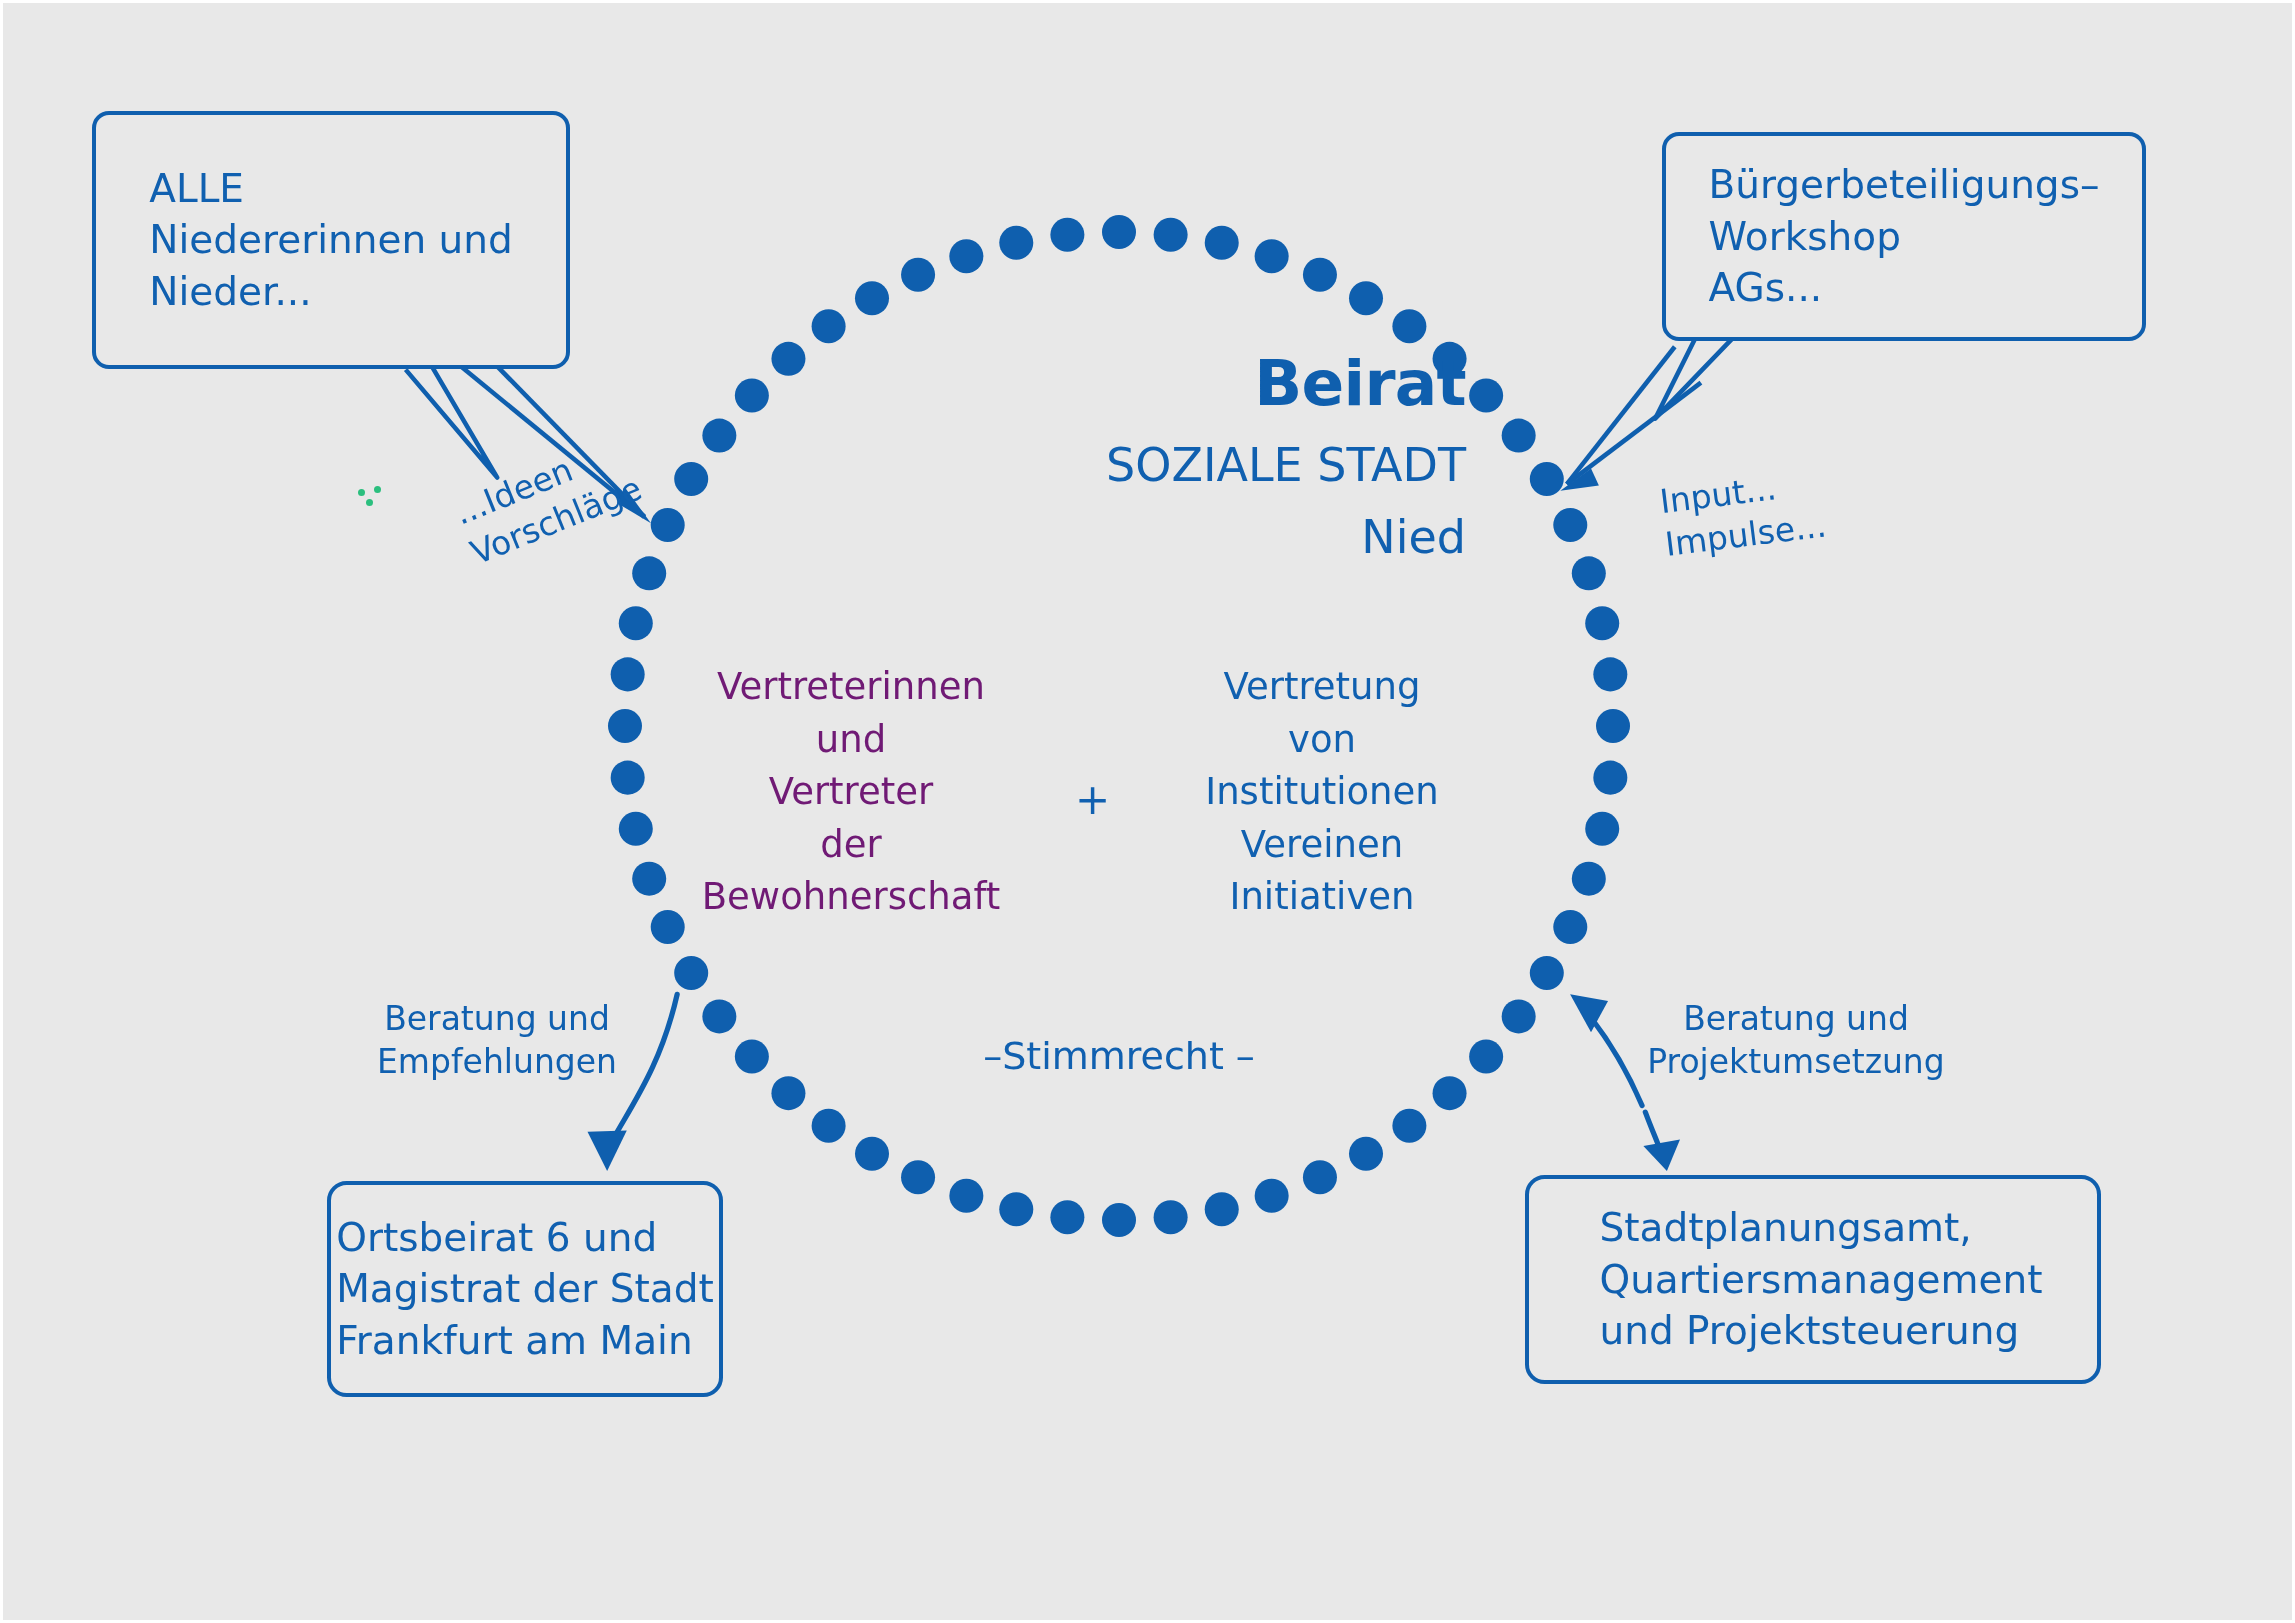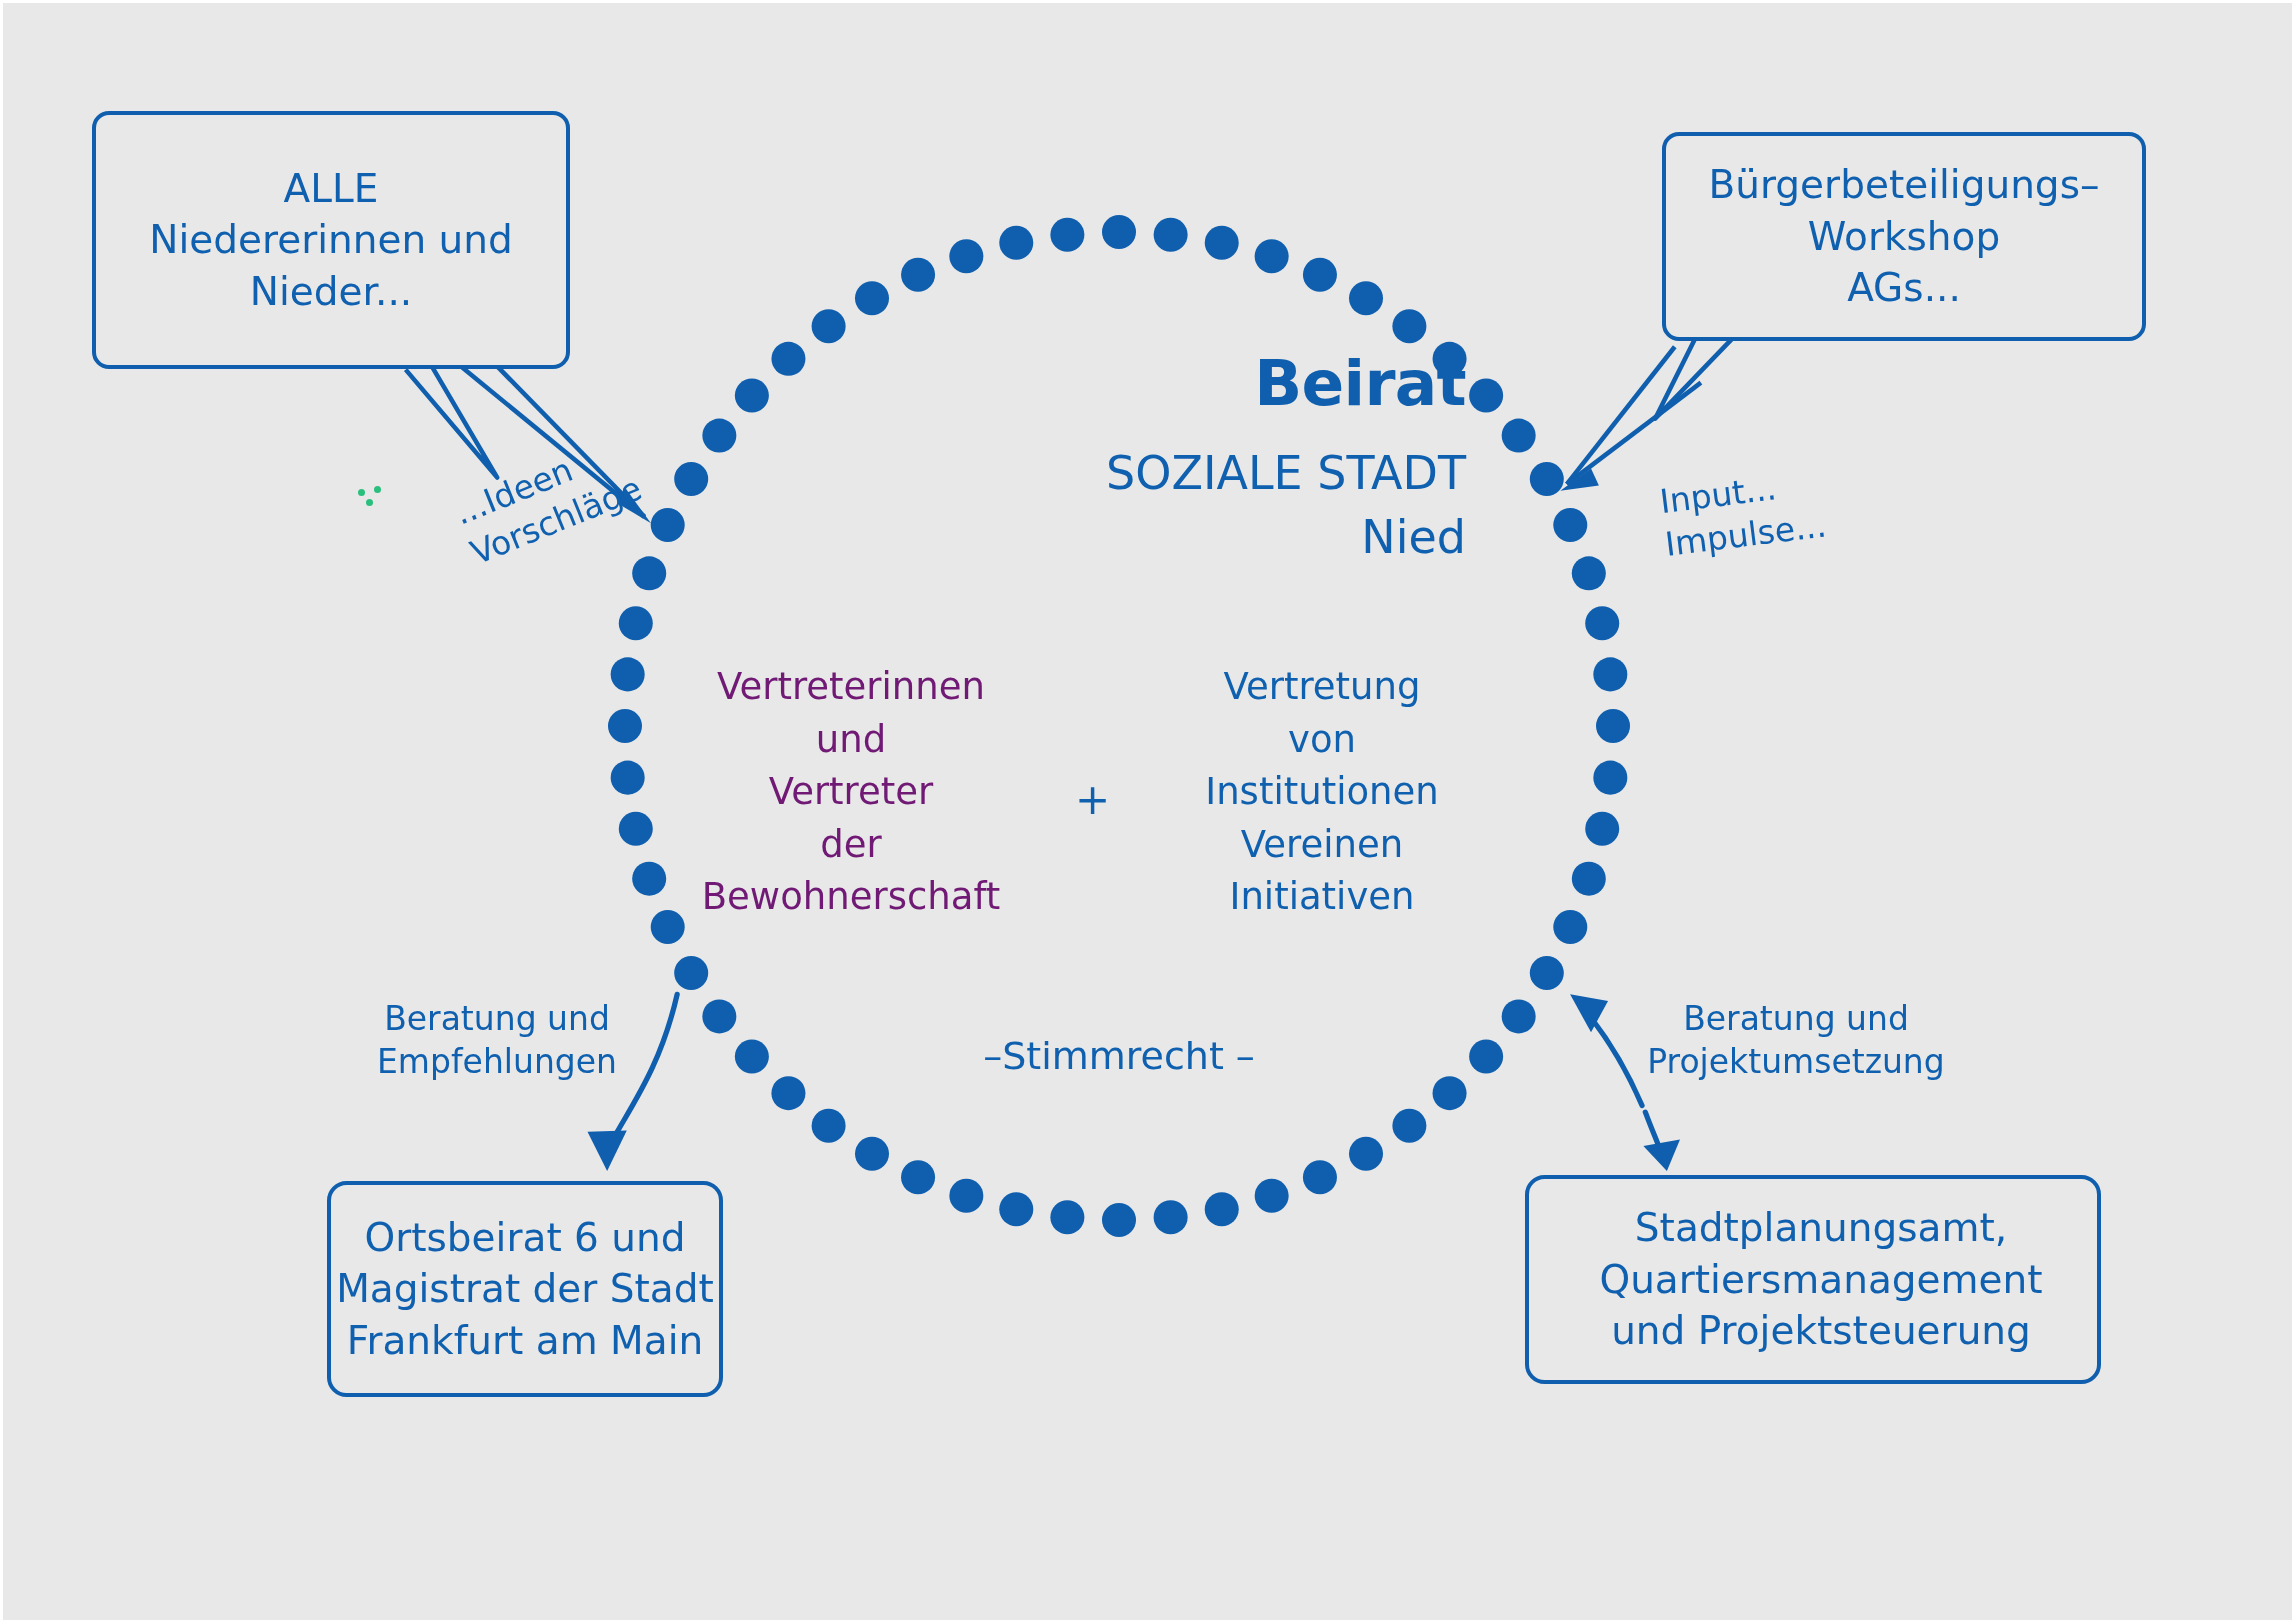--- a/index.html
+++ b/index.html
@@ -53,21 +53,20 @@
     font-weight: bold;
     letter-spacing: -0.7px;
     color: #0f5fae;
   }
   #center-sub1 {
     left: 772px;
     top: 438px;
     width: 694px;
     font-size: 46px;
     color: #1060b0;
-    margin-top: 8px;
   }
   #center-sub2 {
     left: 772px;
     top: 510px;
     width: 694px;
     font-size: 46px;
     color: #1060b0;
   }
 
   #col-left {
@@ -113,21 +112,20 @@
   .box {
     position: absolute;
     border: 4.6px solid #0f5fae;
     border-radius: 17px;
     background: #e8e8e8;
     color: #1060b0;
     box-sizing: border-box;
     display: flex;
     align-items: center;
     justify-content: center;
-    text-align: center;
     line-height: 1.32;
   }
   #box-alle {
     left: 92px;
     top: 111px;
     width: 478px;
     height: 258px;
     font-size: 39px;
   }
   #box-workshop {

